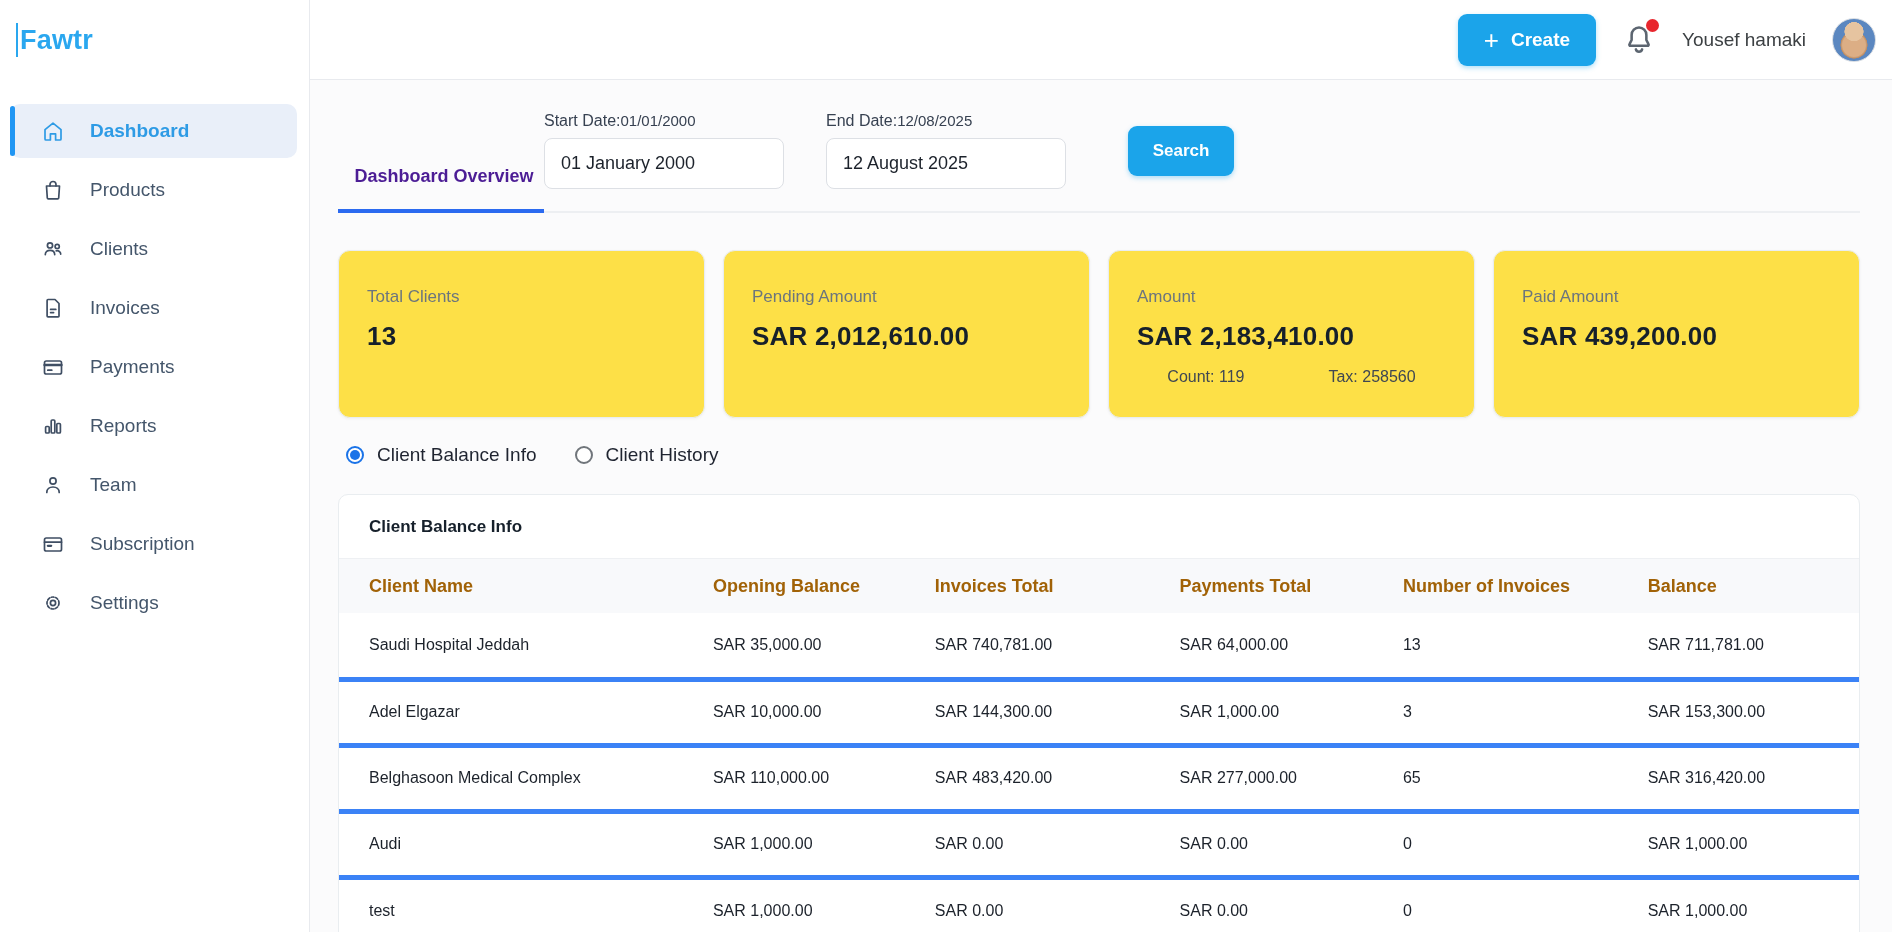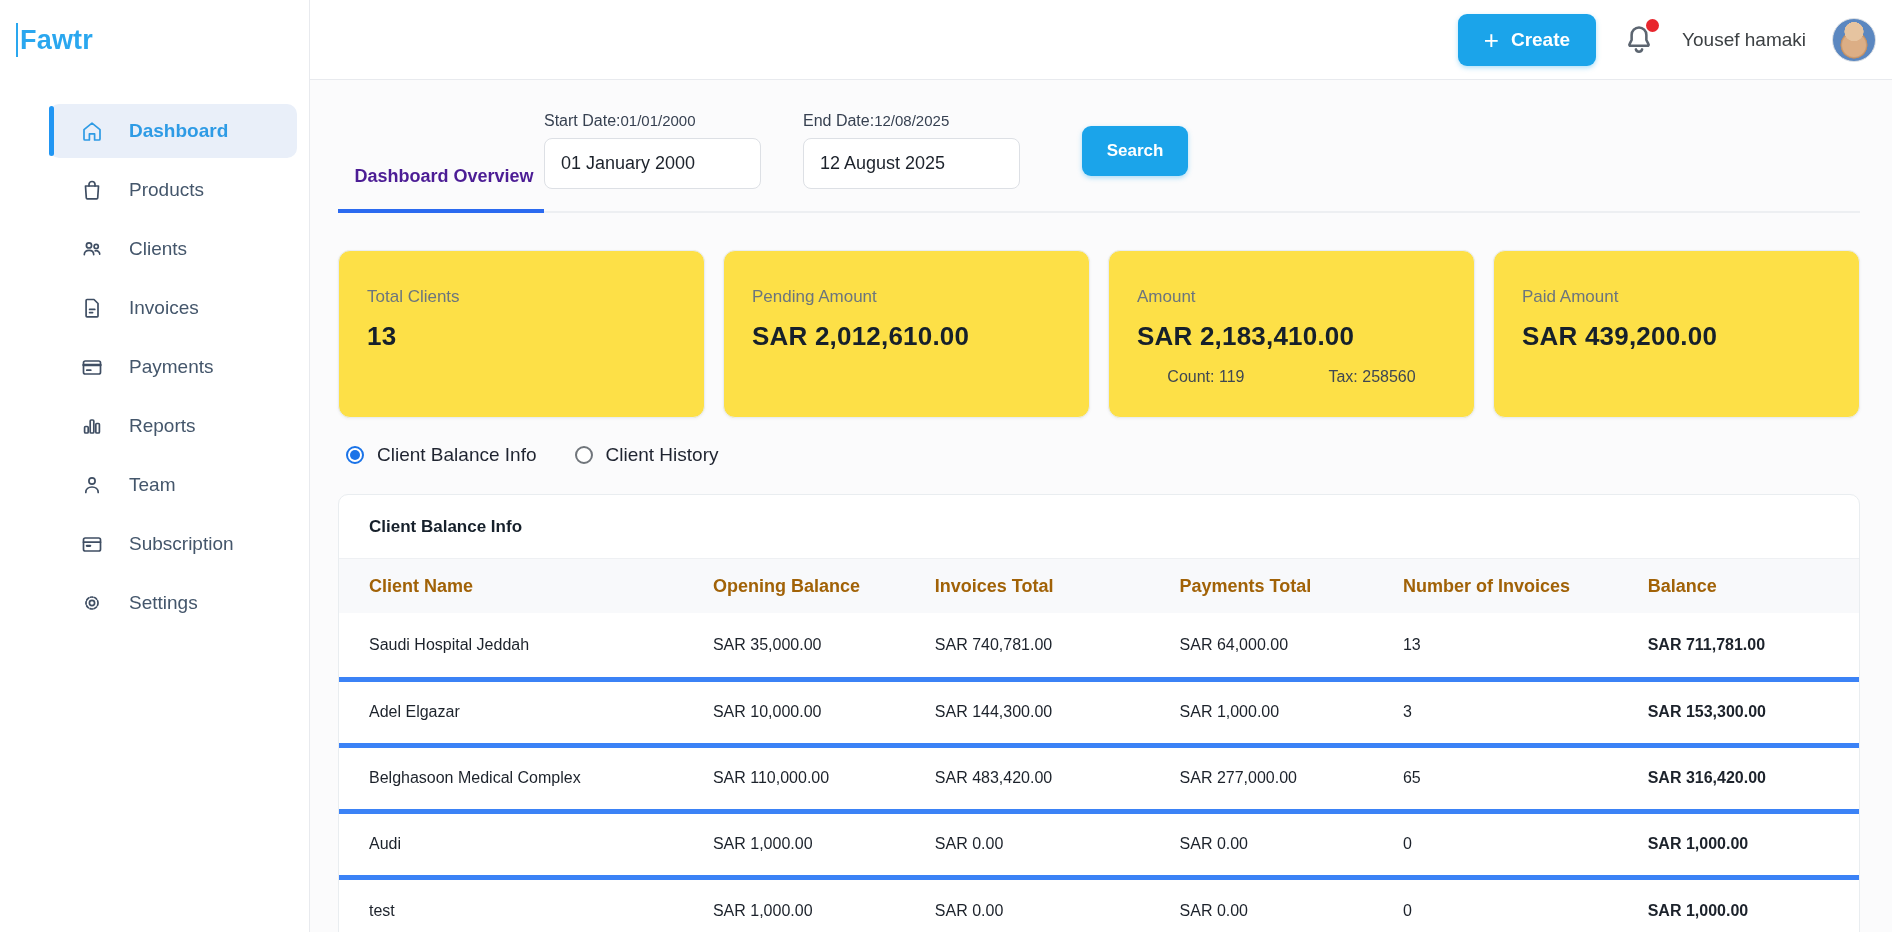--- a/index.html
+++ b/index.html
@@ -11,21 +11,21 @@
   .app { display:flex; width:1892px; height:932px; }
 
   
   .sidebar {
     width:310px; min-width:310px; height:100%;
     background:#ffffff; border-right:1px solid #e8eaee;
   }
   .logo-wrap { display:flex; align-items:center; height:80px; padding-left:16px; }
   .logo-caret { width:2px; height:34px; background:#2aa7ef; margin-right:2px; }
   .logo { font-size:27px; font-weight:700; color:#2aa7ef; letter-spacing:.2px; }
-  .nav { padding:24px 12px 0 10px;margin-left:39px; }
+  .nav { padding:24px 12px 0 10px; }
   .nav-item {
     position:relative; display:flex; align-items:center;
     height:54px; margin-bottom:5px; border-radius:10px;
     padding-left:30px; cursor:pointer; color:#44566b;
   }
   .nav-item .ni-icon { width:26px; height:26px; display:flex; align-items:center; justify-content:center; }
   .nav-item .ni-icon svg { stroke:#3f4e63; }
   .nav-item .ni-label { margin-left:24px; font-size:19px; }
   .nav-item.active { background:#e9eff9; }
   .nav-item.active::before {
@@ -82,21 +82,21 @@
   .tab-label { color:#4c1d95; font-size:18px; font-weight:700;padding-left:6px; }
   .tab::after {
     content:""; position:absolute; left:0; right:0; bottom:-2px; height:4px;
     background:#2b6af0;
   }
   .date-group { display:flex; flex-direction:column; margin-top:12px; }
   .date-group + .date-group { margin-left:42px; }
   .date-label { font-size:16px; color:#374151; margin-bottom:8px; }
   .date-label .date-small { font-size:15px; }
   .date-input {
-    width:217px; height:51px; border:1px solid #dde0e5; border-radius:8px;
+    width:240px; height:51px; border:1px solid #dde0e5; border-radius:8px;
     background:#fff; font-family:inherit; font-size:18px; color:#1c222b;
     padding:0 16px; outline:none;
   }
   .search-btn {
     margin-left:62px; margin-top:26px; width:106px; height:50px;
     font-size:17px; font-weight:700;
   }
 
   
   .cards { display:flex; gap:18px; margin-top:37px; }
@@ -133,21 +133,21 @@
     border-bottom:1px solid #eef0f3;
   }
   table { width:100%; border-collapse:collapse; table-layout:fixed; }
   thead th {
     background:#f8f9fb; height:54px; text-align:left;
     font-size:18px; font-weight:700; color:#a16207;
   }
   tbody td { height:66px; font-size:16px; color:#1c222b; border-top:5px solid #3b82f6; }
   tbody tr:first-child td { border-top:none; }
   th:first-child, td:first-child { padding-left:30px; }
-  td.balance { font-weight:700;margin-left:8px; }
+  td.balance { font-weight:400;margin-left:8px; }
 </style>
 </head>
 <body>
 
 <div class="app">
 
   <aside class="sidebar">
     <div class="logo-wrap">
       <span class="logo-caret"></span>
       <span class="logo">Fawtr</span>

